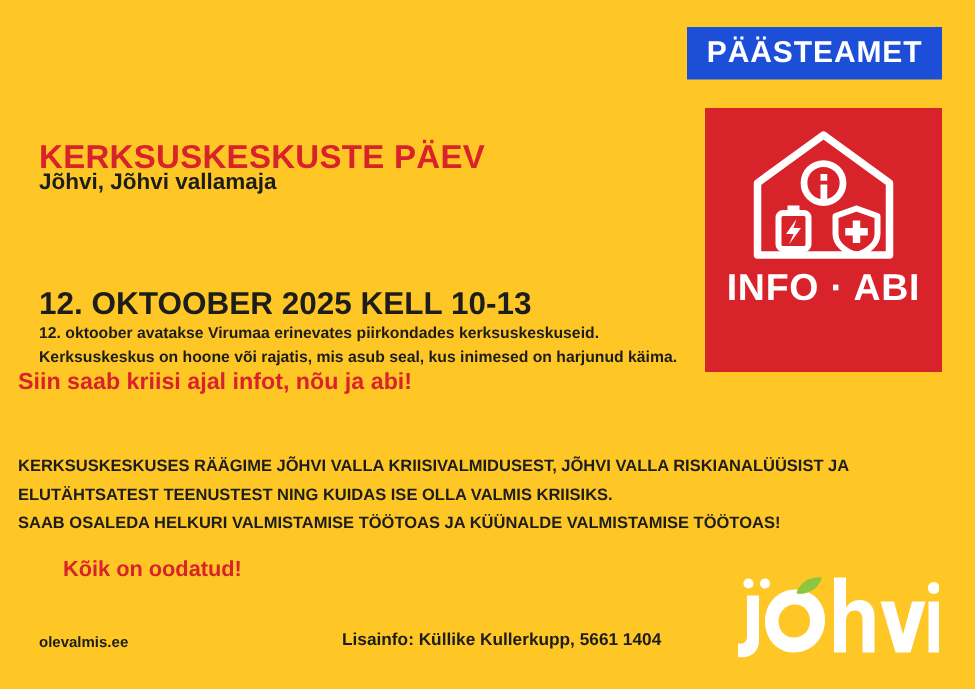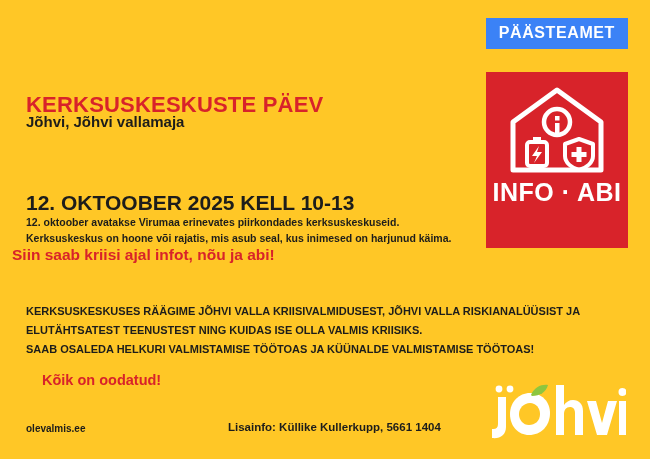--- a/index.html
+++ b/index.html
@@ -20,35 +20,35 @@
     width: 650px;
     height: 459px;
     background: #FFC726;
   }
 
   
   .agency-badge {
     position: absolute;
     top: 18px;
     right: 22px;
-    background: #3b82f6;
+    background: #1d4ed8;
     color: #ffffff;
     font-weight: bold;
-    font-size: 16px;
+    font-size: 20px;
     letter-spacing: 0.6px;
     padding: 7px 13px 8px 13px;
     line-height: 1;
   }
 
   
   .logo-card {
     position: absolute;
     top: 72px;
     right: 22px;
-    width: 142px;
+    width: 158px;
     height: 176px;
     background: #D8232A;
     color: #ffffff;
     text-align: center;
   }
   .logo-house {
     position: relative;
     width: 108px;
     height: 96px;
     margin: 10px auto 0 auto;
@@ -116,21 +116,21 @@
     position: absolute;
     left: 12px;
     top: 246px;
     font-size: 15.5px;
     font-weight: bold;
     color: #D8232A;
   }
 
   .block-text {
     position: absolute;
-    left: 26px;
+    left: 12px;
     top: 302px;
     width: 470px;
     font-size: 11px;
     font-weight: bold;
     color: #1d1d1b;
     line-height: 1.72;
   }
   .block-text div { white-space: nowrap; }
 
   .closing {

